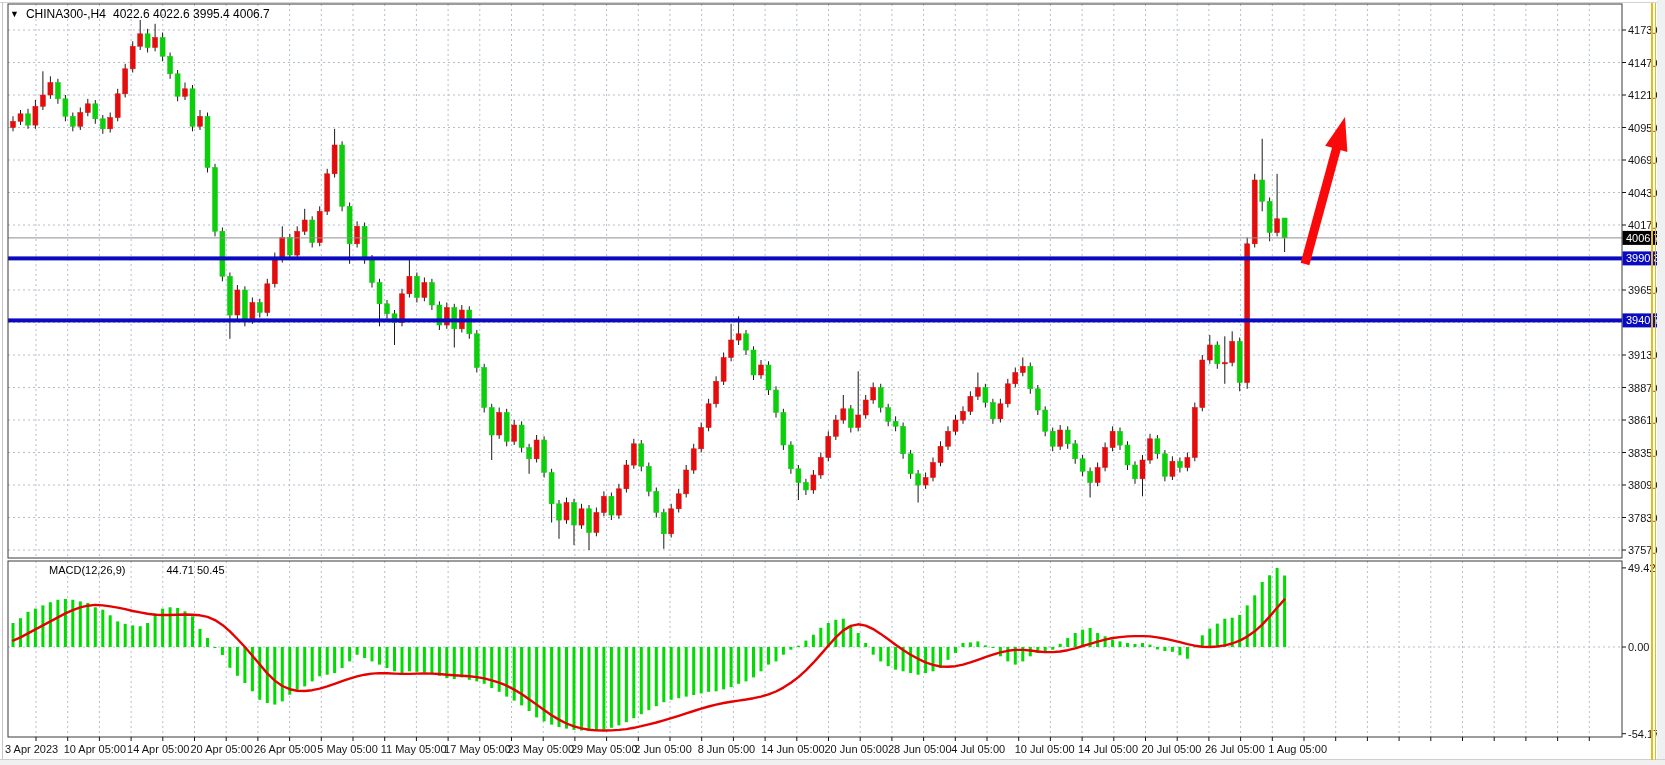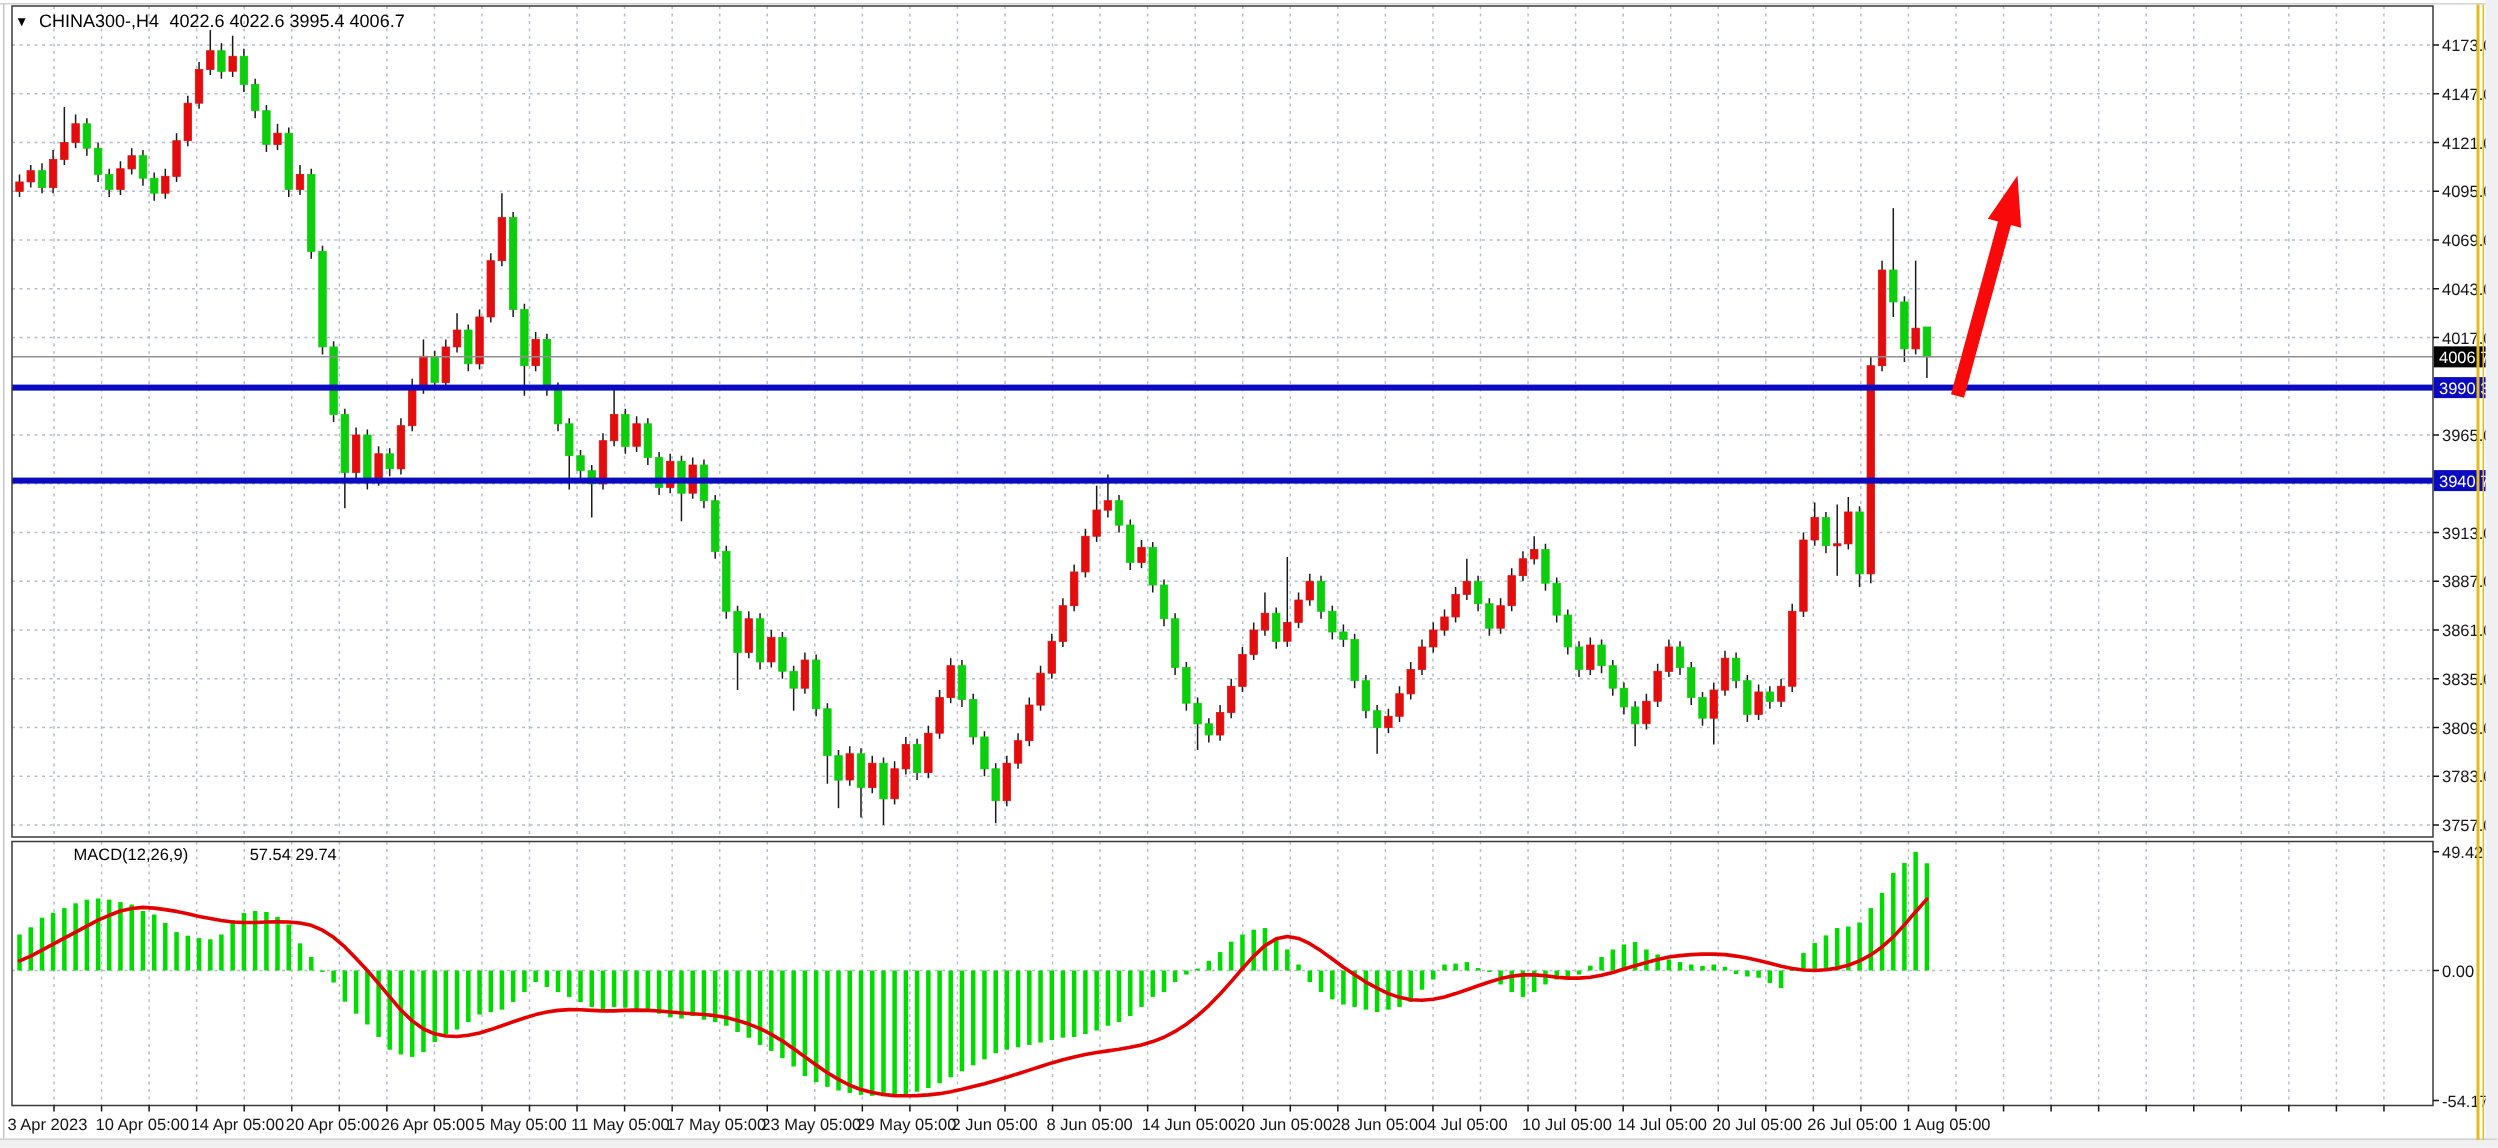--- a/index.html
+++ b/index.html
@@ -802,21 +802,21 @@
         </g>
       </svg></div>
 
   <div class="title-bar">
     <span class="dd-icon">▼</span>
     <span>CHINA300-,H4</span>
     <span>4022.6 4022.6 3995.4 4006.7</span>
   </div>
 
   <div class="macd-label">
-    <span>MACD(12,26,9)</span><span>57.54 29.74</span>
+    <span>MACD(12,26,9)</span><span>44.71 50.45</span>
   </div>
 
   <div class="chrome-top"></div>
   <div class="chrome-left"></div>
   <div class="right-gutter"></div>
   <div class="ylineA"></div>
   <div class="ylineB"></div>
   <div class="bottom-strip"></div>
 </div>
 

